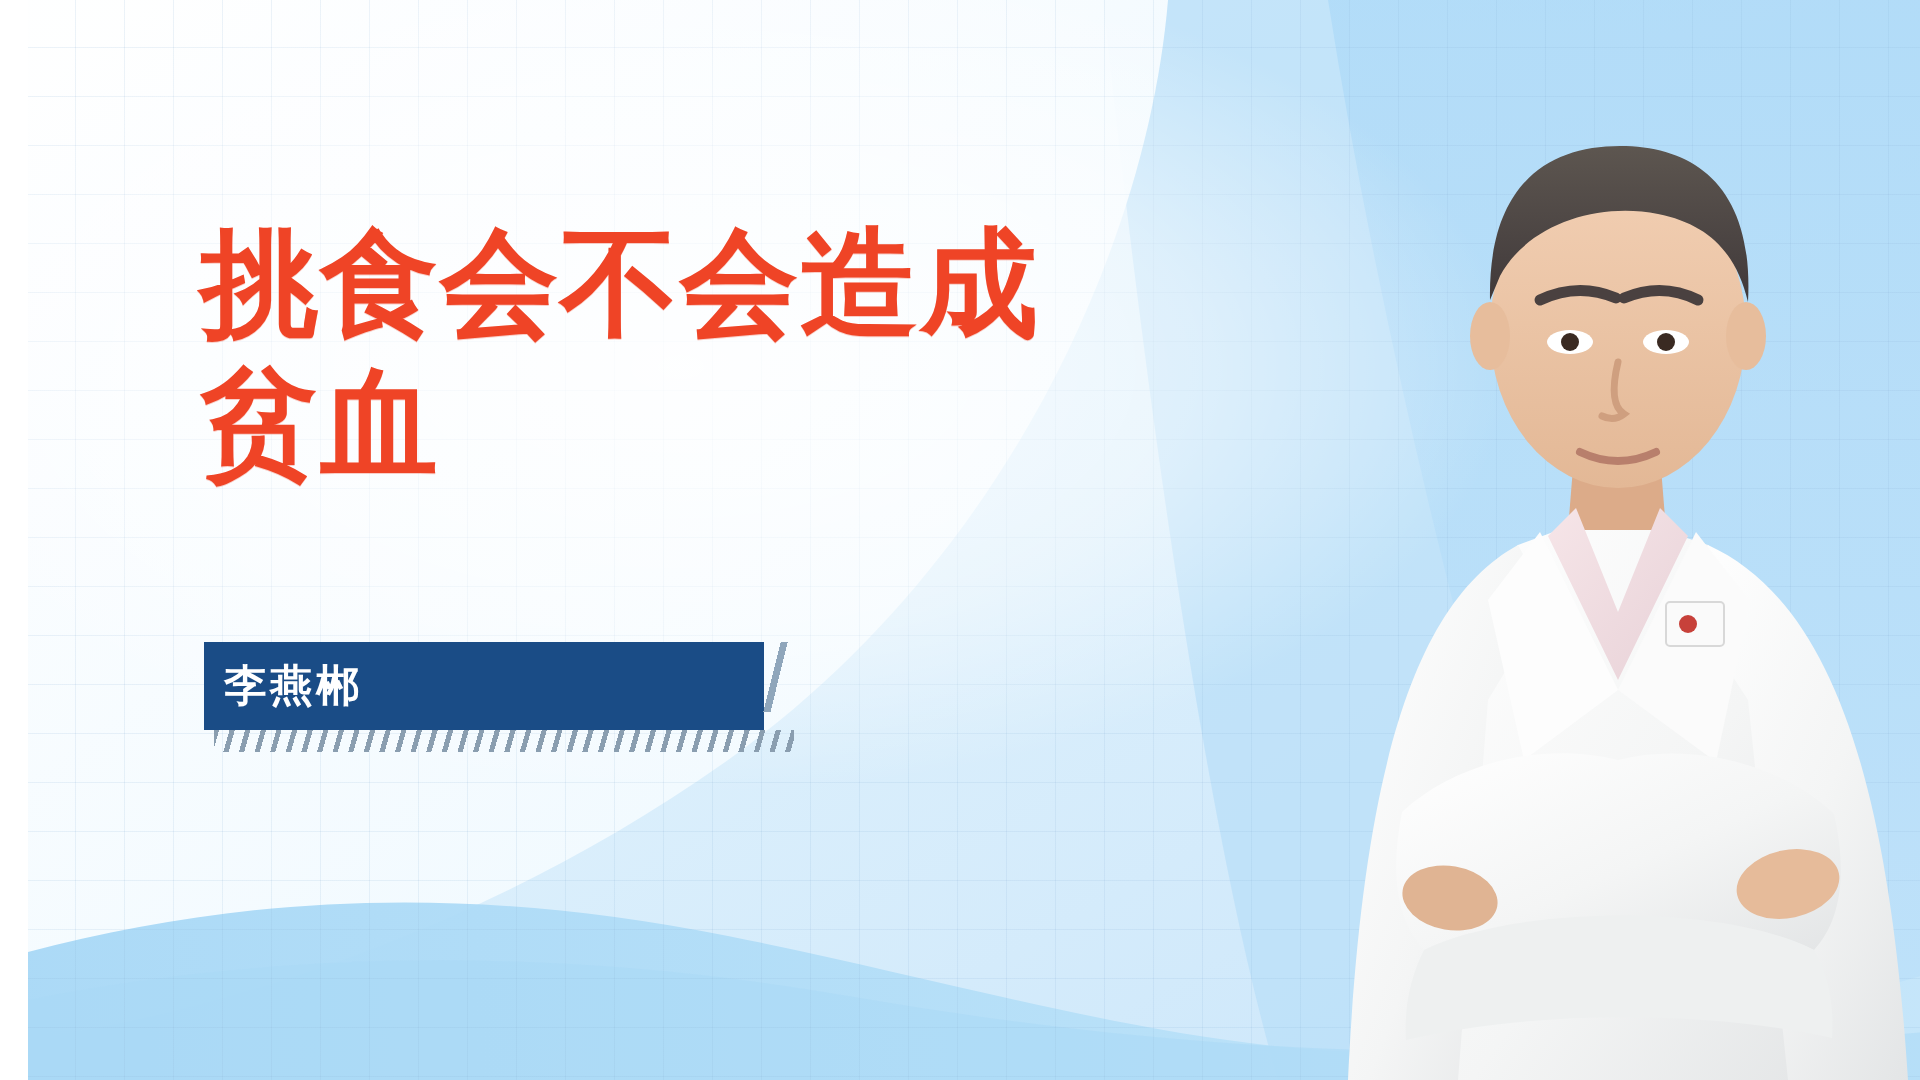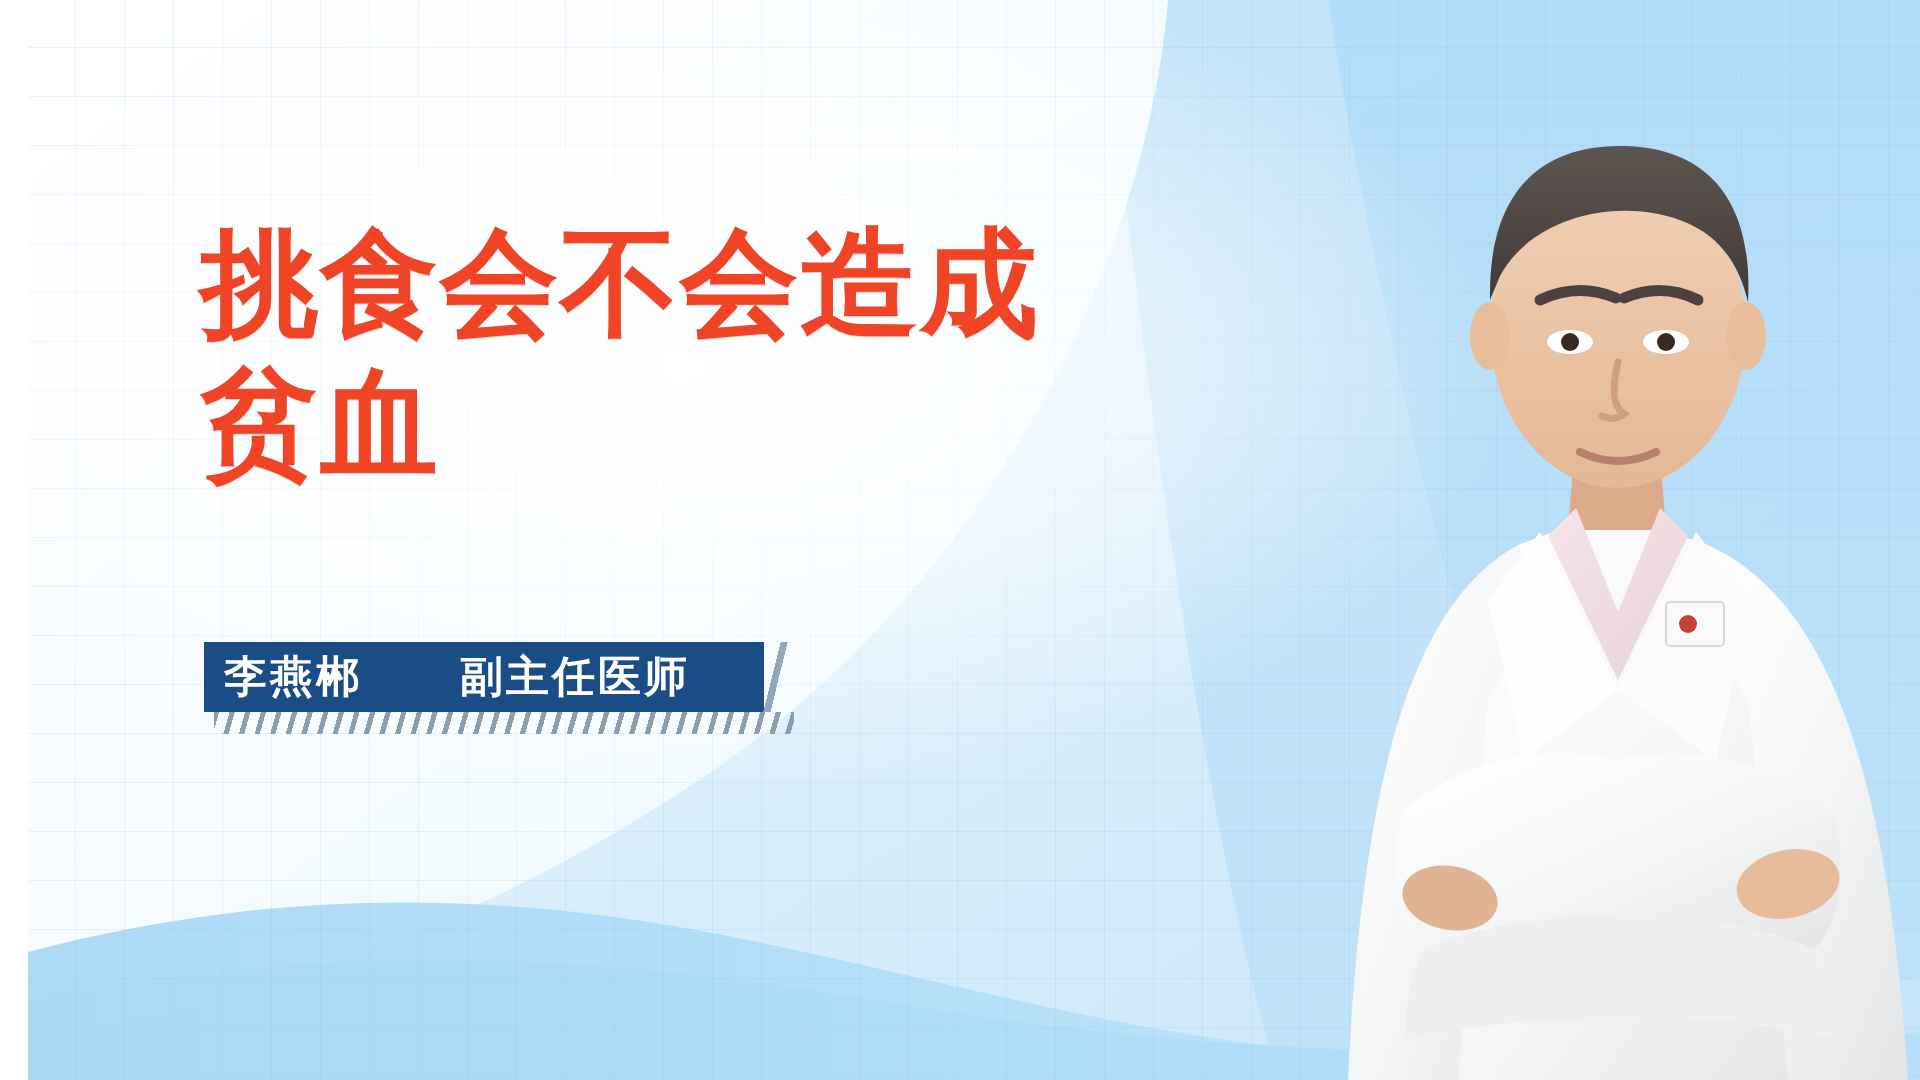--- a/index.html
+++ b/index.html
@@ -60,21 +60,21 @@
   
   .badge-wrap {
     position: absolute;
     left: 176px;
     top: 642px;
   }
   .badge-bar {
     position: relative;
     display: flex;
     align-items: center;
-    height: 70px;
+    height: 88px;
     background: #1a4c86;
     padding: 0 22px 0 20px;
     width: 560px;
     box-sizing: border-box;
   }
   .badge-bar::after {
     content: "";
     position: absolute;
     right: -28px;
     top: 0;
@@ -253,19 +253,18 @@
     <rect x="478" y="602" width="58" height="44" rx="4" fill="#fafafa" stroke="#d8d8d8" stroke-width="2"></rect>
     <circle cx="500" cy="624" r="9" fill="#c7413a"></circle>
   </svg>
 
   <div class="headline">挑食会不会造成
 贫血</div>
 
   <div class="badge-wrap">
     <div class="badge-bar">
       <span class="badge-name">李燕郴</span>
-      <span class="badge-title">副主任医师</span>
     </div>
     <div class="badge-hatch"></div>
   </div>
 
 
 </div>
 
 </body></html>

